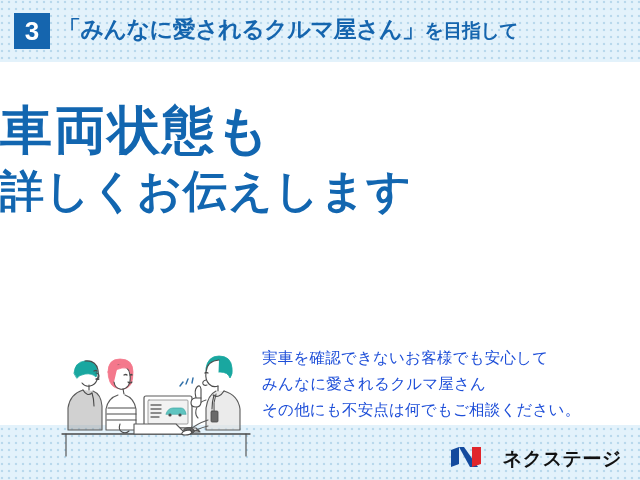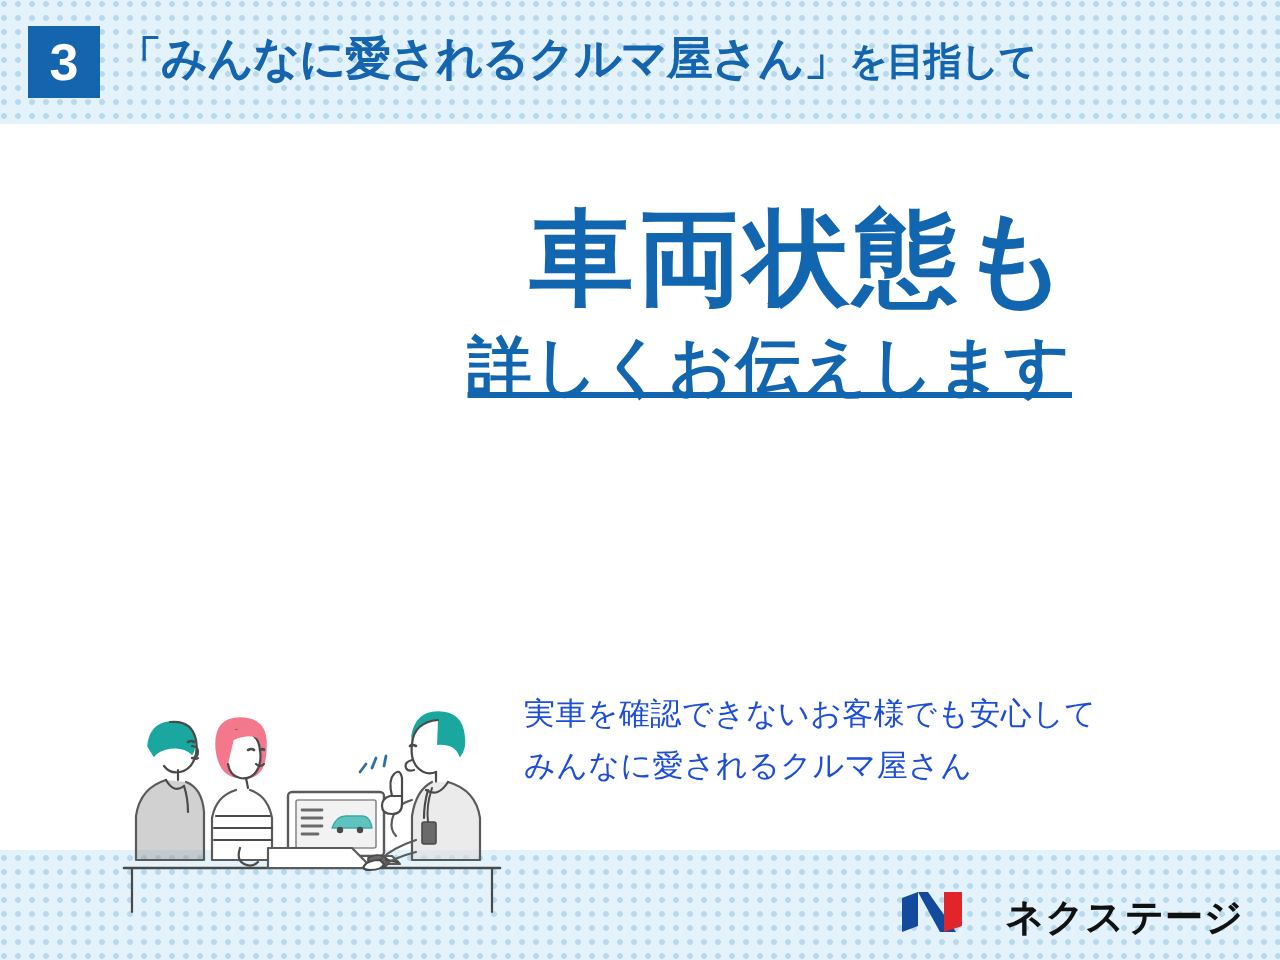--- a/index.html
+++ b/index.html
@@ -77,36 +77,35 @@
     height: 363px;
     background: #ffffff;
   }
 
   
   #headline {
     position: absolute;
     left: 0;
     top: 38px;
     width: 536px;
-    text-align: right;
+    text-align: left;
     color: #1266b0;
     font-weight: bold;
     line-height: 1.18;
   }
   #headline .line1 {
     display: block;
     font-size: 52px;
     letter-spacing: 2px;
   }
   #headline .line2 {
     display: block;
-    font-size: 32px;
+    font-size: 44px;
     letter-spacing: 1px;
     margin-top: 4px;
-    text-decoration: underline;
   }
 
   
   #body-copy {
     position: absolute;
     left: 262px;
     top: 283px;
     width: 350px;
     color: #1d4ed8;
     font-size: 15.5px;
@@ -257,20 +256,21 @@
           <path d="M127 44 l-3 4" stroke="#2f6fa8" stroke-width="1.4"></path>
           <path d="M132 41 l-2 5" stroke="#2f6fa8" stroke-width="1.4"></path>
           <path d="M137 40 l-1 5" stroke="#2f6fa8" stroke-width="1.4"></path>
         </g>
       </svg>
     </div>
 
     <div id="body-copy">
       <span>実車を確認できないお客様でも安心して</span>
       <span>みんなに愛されるクルマ屋さん</span>
+      <span>その他にも不安点は何でもご相談ください。</span>
     </div>
   </div>
 
   <div id="footer-logo">
     <span>
       <svg width="34" height="22" viewBox="0 0 34 22" xmlns="http://www.w3.org/2000/svg">
         <path d="M1 21 L1 4 L9 1 L9 18 Z" fill="#134a9e"></path>
         <path d="M9 1 L20 21 L28 21 L14 1 Z" fill="#134a9e"></path>
         <path d="M22 1 L31 1 L31 18 L22 21 Z" fill="#e0252b"></path>
       </svg>

